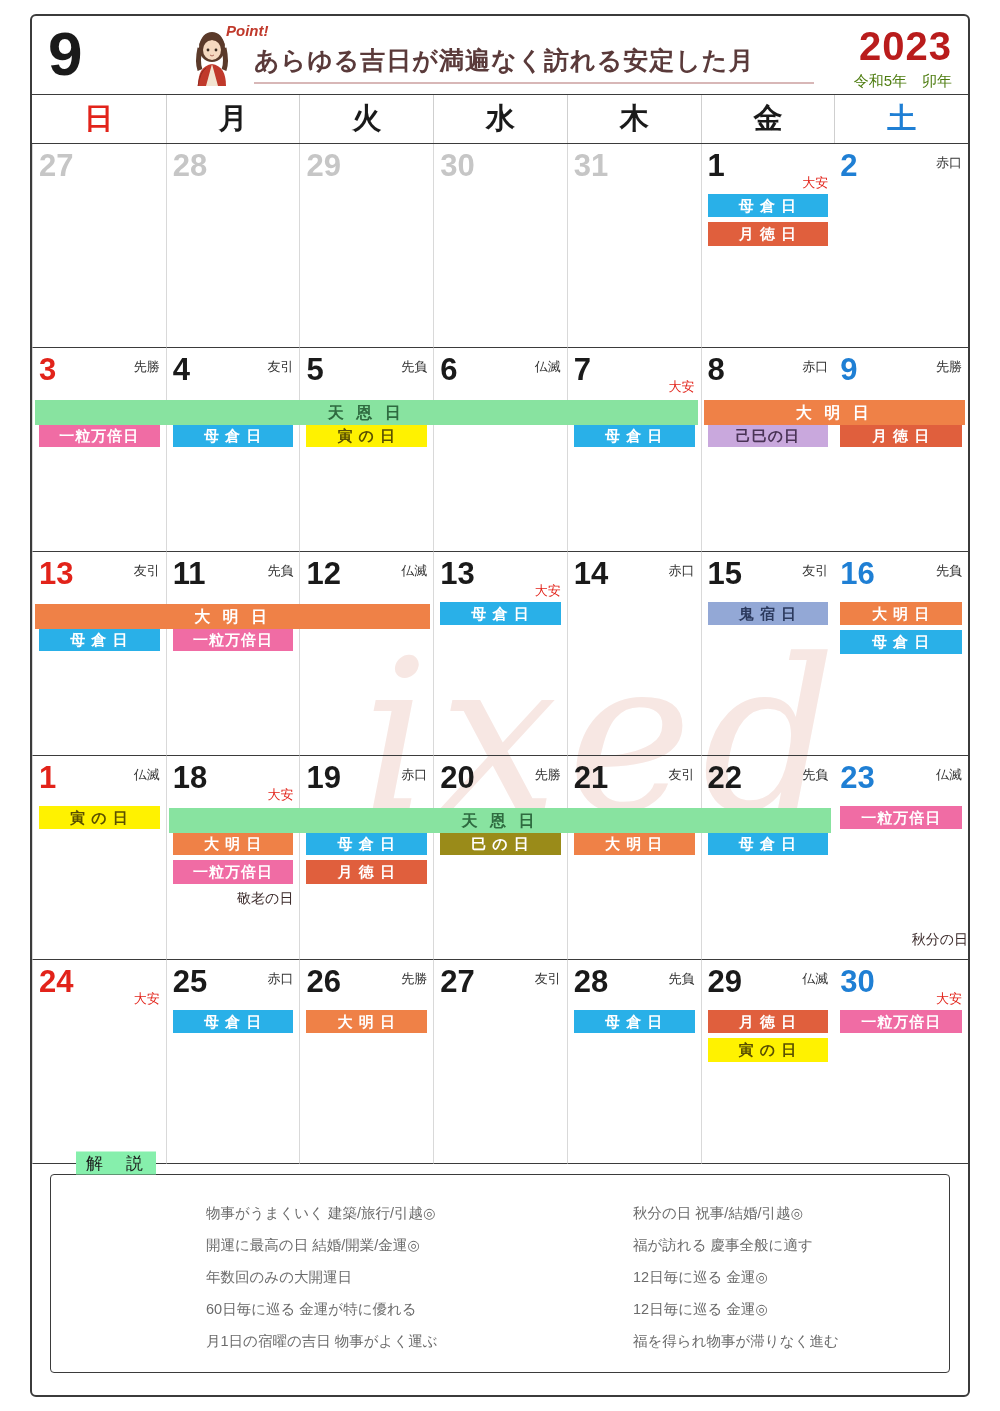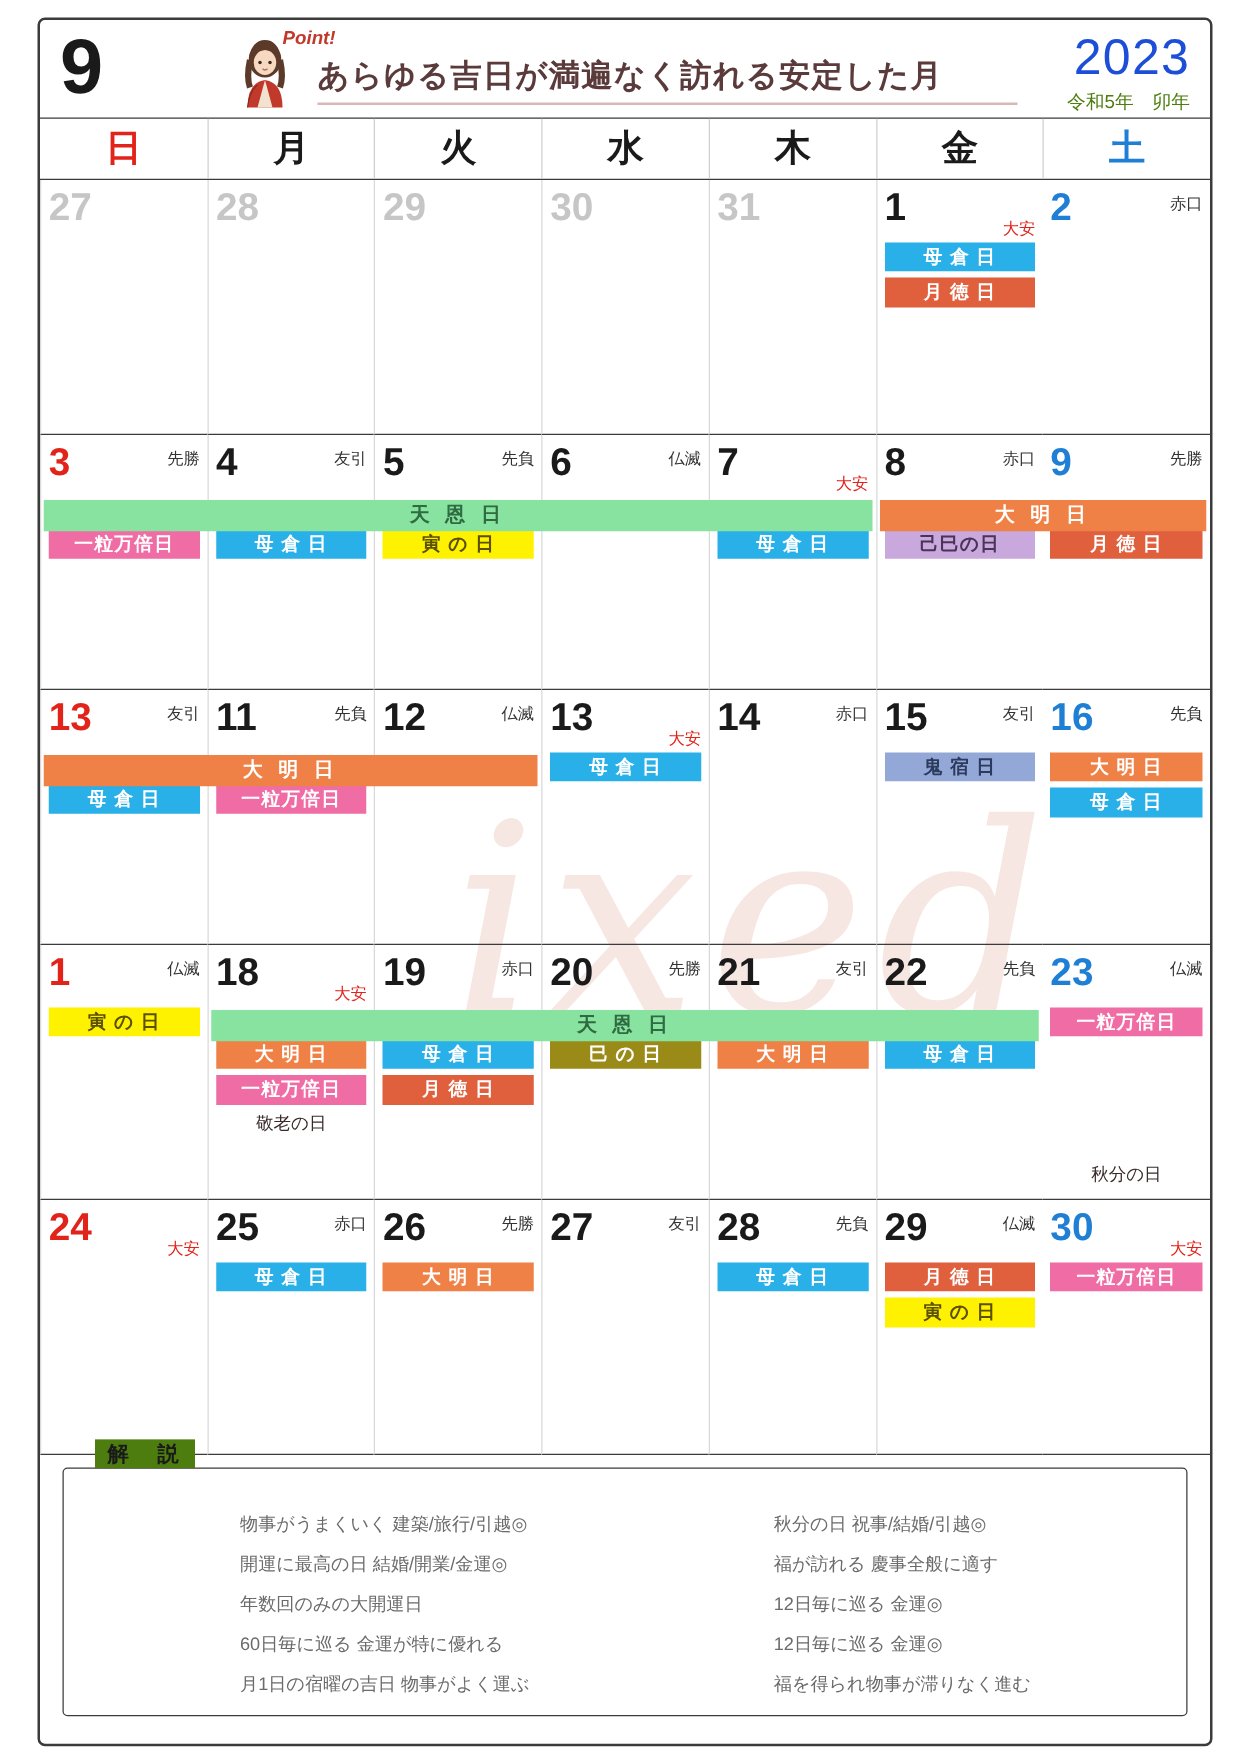--- a/index.html
+++ b/index.html
@@ -62,22 +62,22 @@
   .tagline-rule {
     position: absolute;
     left: 222px; top: 66px;
     width: 560px; height: 2px;
     background: #d8b7b7;
   }
   .year {
     position: absolute;
     right: 16px; top: 8px;
     font-size: 40px;
-    font-weight: 400;
-    color: #1d4ed8;
+    font-weight: 700;
+    color: #b91c1c;
     letter-spacing: 1px;
   }
   .era {
     position: absolute;
     right: 16px; top: 56px;
     font-size: 15px;
     color: #4d7c0f;
   }
 
   
@@ -161,21 +161,21 @@
   .tag.c-kishuku  { background: #93a8d6; color:#2c3a5e; }
   .tag.c-hahakura { background: #29b0e8; }
   .tag.c-mi       { background: #9a8b19; }
   .tag.c-tora     { background: #fff200; color:#5a5000; }
   .tag.c-gettoku  { background: #e05f3d; }
 
   .note {
     margin-top: 6px;
     font-size: 14px;
     color: #3b2a2a;
-    text-align: center;
+    text-align: right;
   }
 
   
   .banner {
     position: absolute;
     height: 25px;
     line-height: 25px;
     font-size: 16px;
     font-weight: 700;
     letter-spacing: 4px;
@@ -209,39 +209,39 @@
   .legend-box {
     position: absolute;
     left: 18px; right: 18px; top: 10px; bottom: 8px;
     border: 1.5px solid #3b3b3b;
     border-radius: 4px;
   }
   .legend-title {
     position: absolute;
     left: 44px; top: -1px;
     transform: translateY(-50%);
-    background: #4d7c0f;
+    background: #86efac;
     padding: 0 10px;
     font-size: 17px;
-    font-weight: 700;
+    font-weight: 400;
     letter-spacing: 3px;
     color: #1a1a1a;
   }
   .legend-grid {
     position: relative;
     z-index: 2;
     display: grid;
     grid-template-columns: 1fr 1fr;
     gap: 7px 26px;
     padding: 22px 34px 14px 34px;
   }
   .legend-item {
     display: flex;
-    align-items: flex-end;
-    gap: 10px;
+    align-items: flex-start;
+    gap: 24px;
   }
   .legend-chip {
     flex: 0 0 auto;
     width: 96px;
     text-align: center;
     font-size: 15px;
     font-weight: 700;
     letter-spacing: 1px;
     padding: 3px 0;
     color: #fff;

